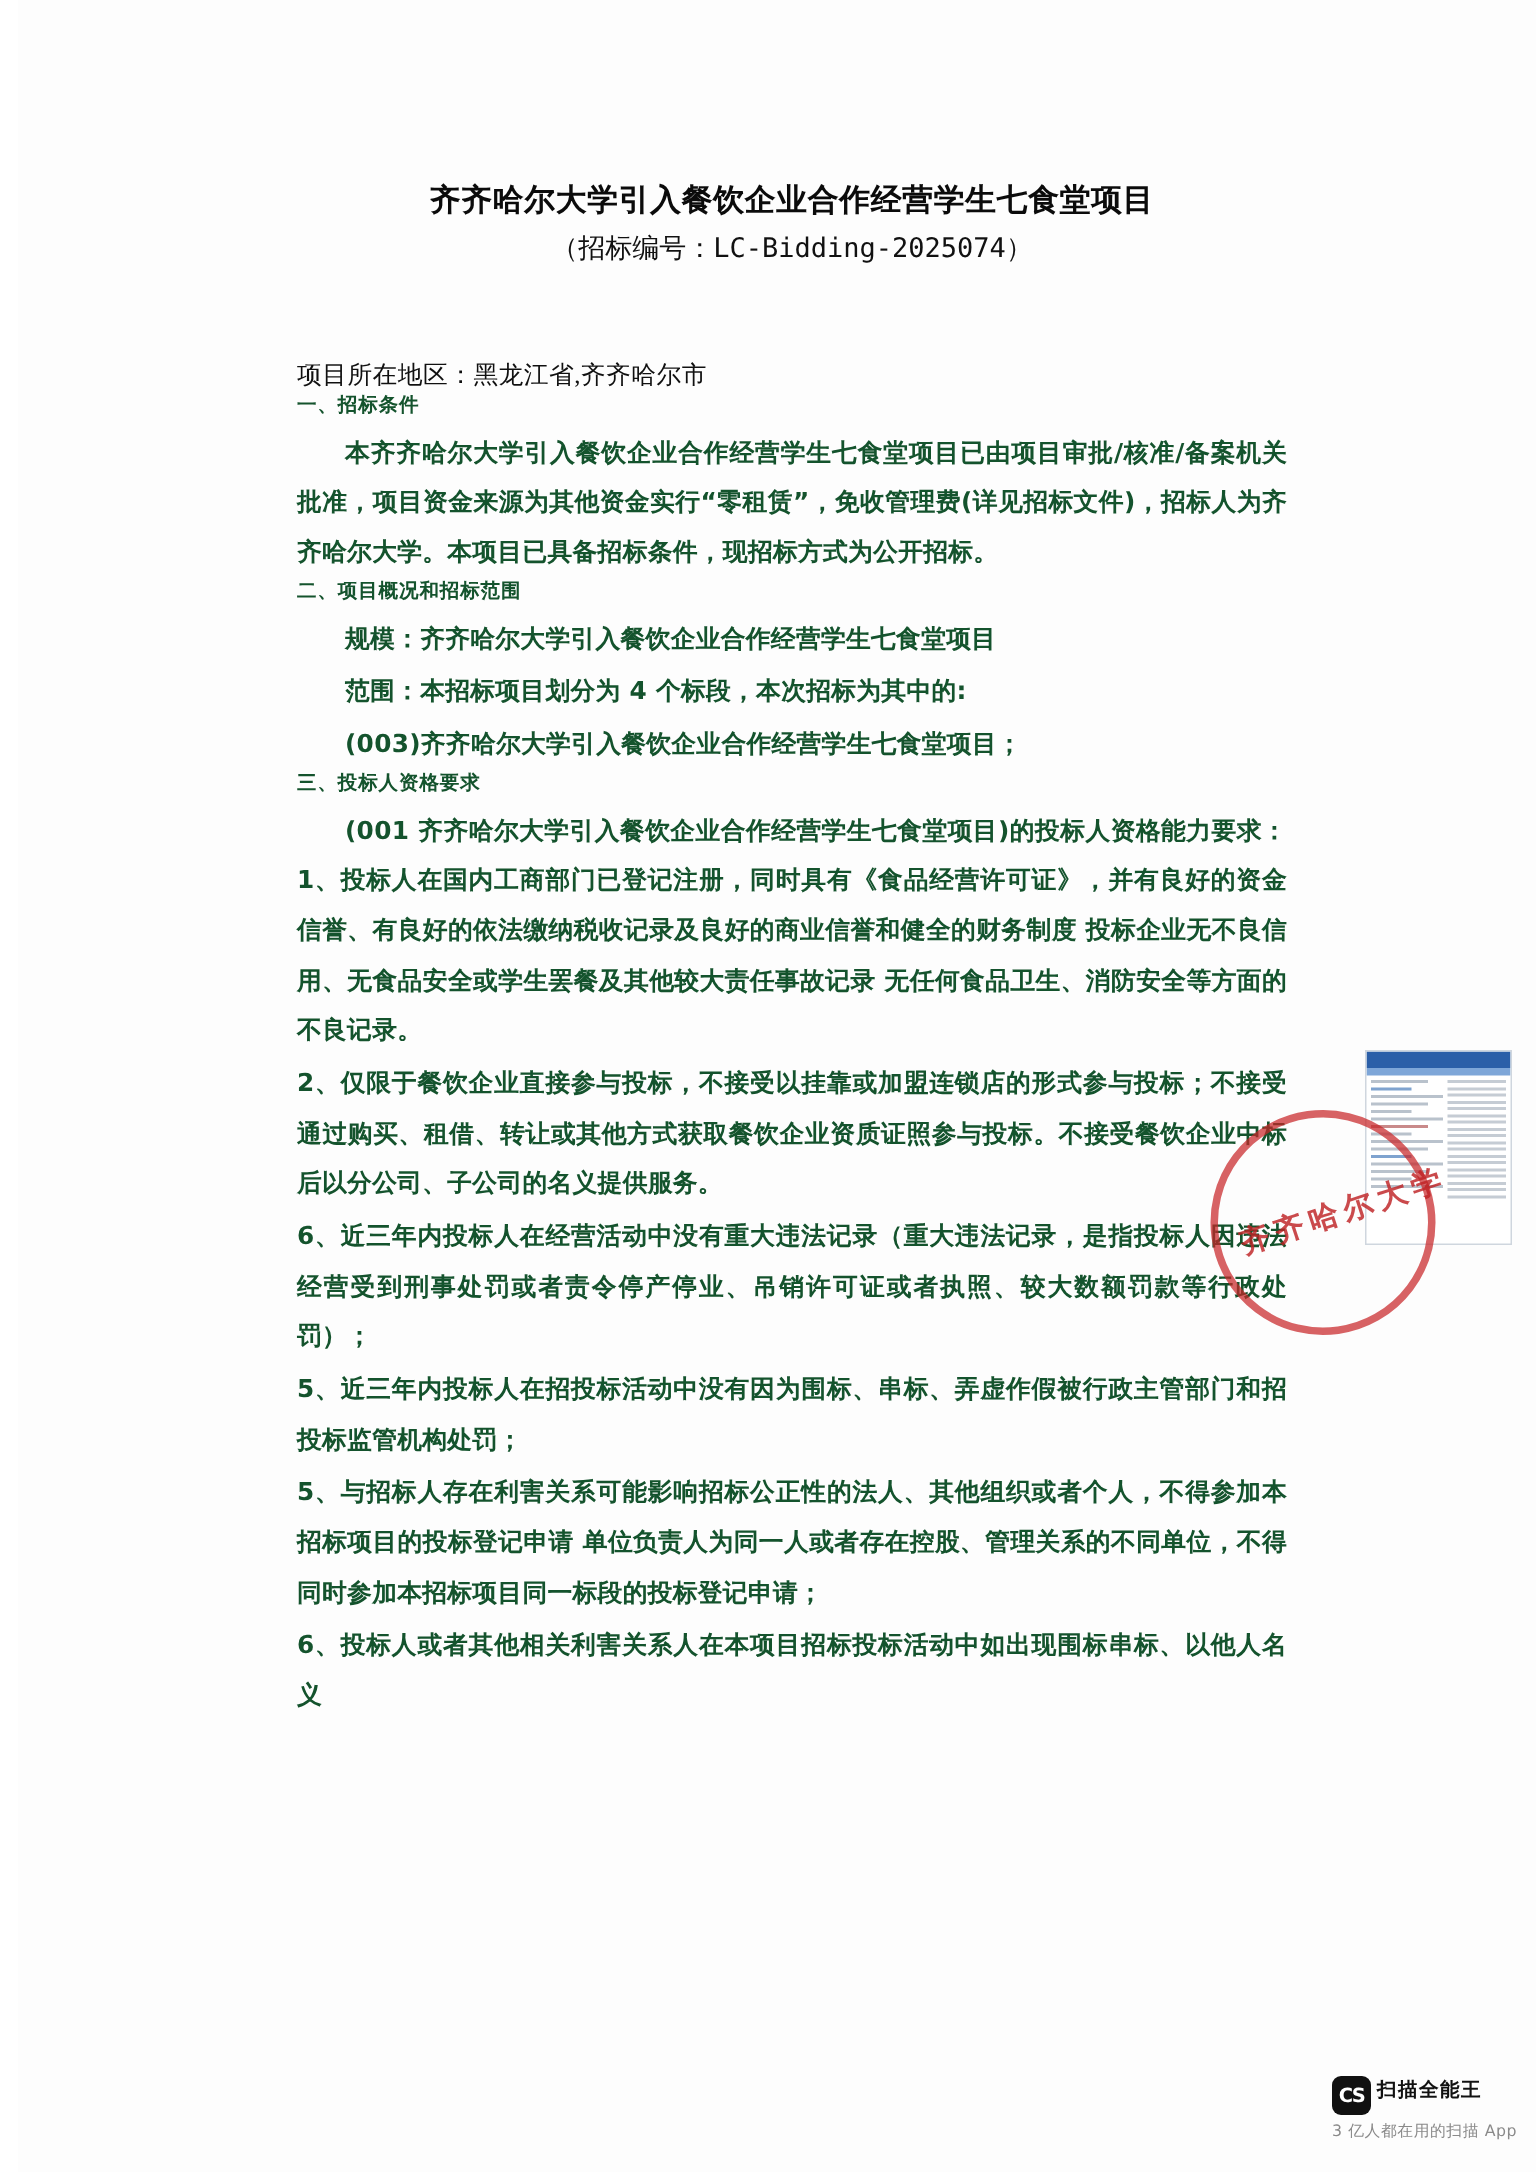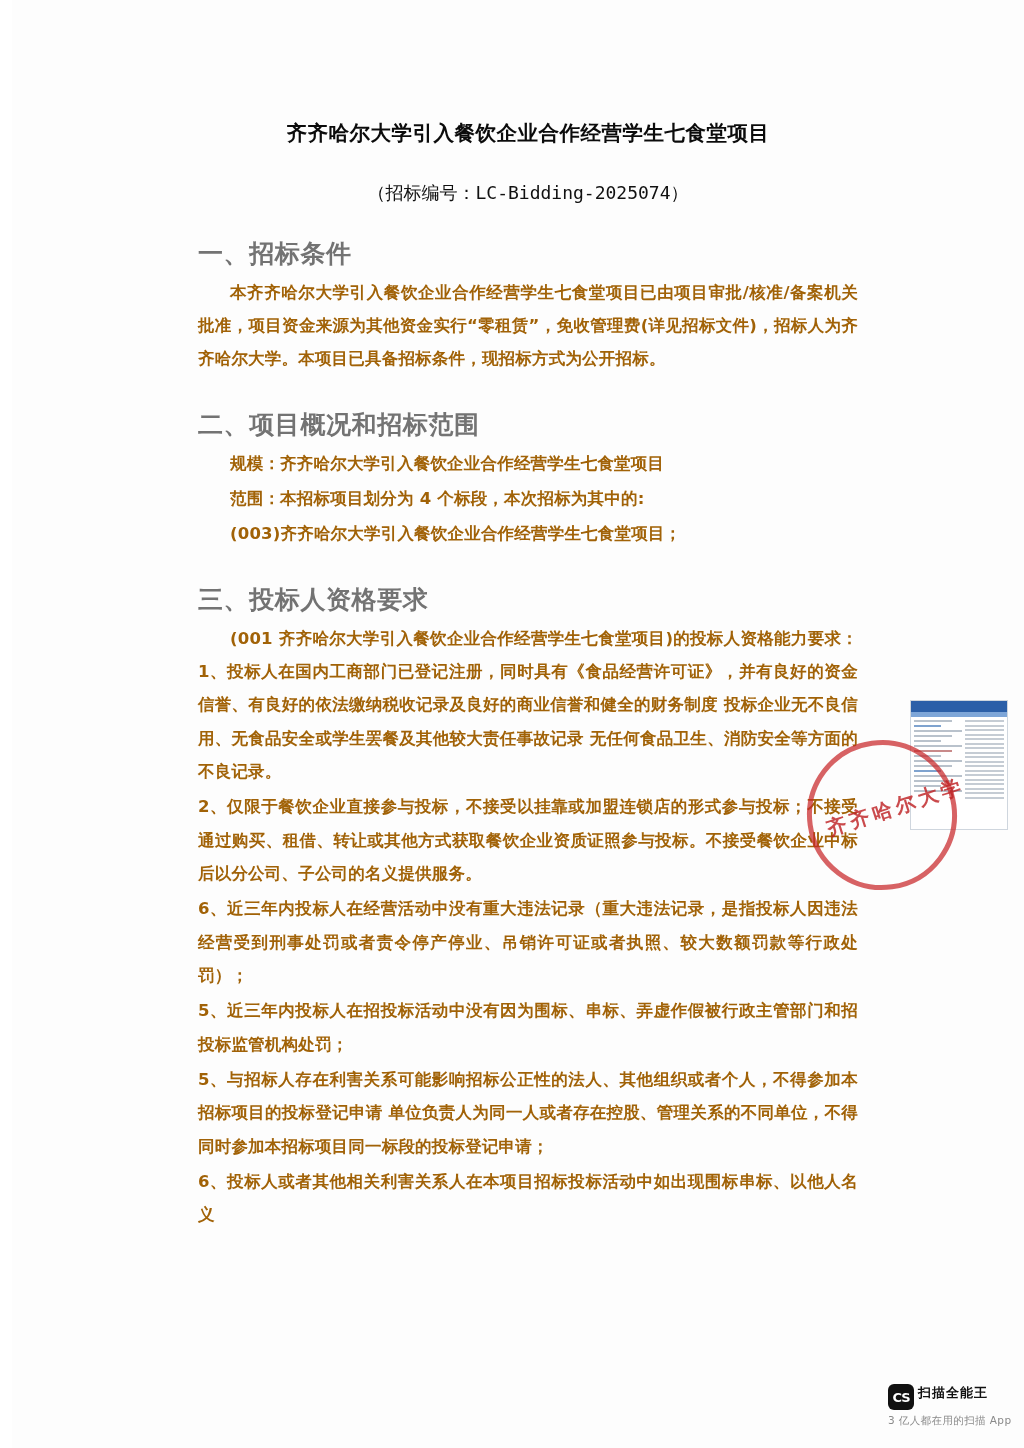--- a/index.html
+++ b/index.html
@@ -33,47 +33,47 @@
     font-size: 20.5px;
     font-weight: bold;
     letter-spacing: 0.5px;
     line-height: 1.5;
     color: #0b0b0b;
     font-family: "DejaVu Serif", "Liberation Serif", serif;
   }
   .subtitle {
     text-align: center;
     font-size: 18px;
-    margin-top: 32px;
+    margin-top: 4px;
     font-family: "DejaVu Sans Mono", "Liberation Mono", monospace;
     color: #111;
     letter-spacing: 0px;
   }
   .meta-line {
     margin-top: 62px;
     font-size: 16.5px;
     letter-spacing: 0.3px;
     color: #101010;
   }
   .section-head {
-    font-size: 25px;
-    font-weight: bold;
-    margin-top: 32px;
+    font-size: 13px;
+    font-weight: bold;
+    margin-top: 0;
     letter-spacing: 0.6px;
-    color: #737373;
+    color: #14532d;
     font-family: "DejaVu Serif", "Liberation Serif", serif;
   }
   p.para {
     font-size: 16.5px;
     line-height: 2.02;
     margin: 6px 0 0 0;
     text-align: justify;
     letter-spacing: 0.2px;
     font-weight: 600;
-    color: #a16207;
+    color: #14532d;
     font-family: "DejaVu Sans", "Liberation Sans", sans-serif;
   }
   p.indent {
     text-indent: 32px;
   }
   p.tight {
     margin-top: 2px;
   }
   
   .seal {
@@ -198,20 +198,21 @@
 </head>
 <body>
 
 <div class="page">
 
   <div class="doc-body">
 
     <div class="title">齐齐哈尔大学引入餐饮企业合作经营学生七食堂项目</div>
     <div class="subtitle">（招标编号：LC-Bidding-2025074）</div>
 
+    <div class="meta-line">项目所在地区：黑龙江省,齐齐哈尔市</div>
 
     <div class="section-head">一、招标条件</div>
     <p class="para indent">本齐齐哈尔大学引入餐饮企业合作经营学生七食堂项目已由项目审批/核准/备案机关批准，项目资金来源为其他资金实行“零租赁”，免收管理费(详见招标文件)，招标人为齐齐哈尔大学。本项目已具备招标条件，现招标方式为公开招标。</p>
 
     <div class="section-head">二、项目概况和招标范围</div>
     <p class="para indent">规模：齐齐哈尔大学引入餐饮企业合作经营学生七食堂项目</p>
     <p class="para indent tight">范围：本招标项目划分为 4 个标段，本次招标为其中的:</p>
     <p class="para indent tight">(003)齐齐哈尔大学引入餐饮企业合作经营学生七食堂项目；</p>
 
     <div class="section-head">三、投标人资格要求</div>

